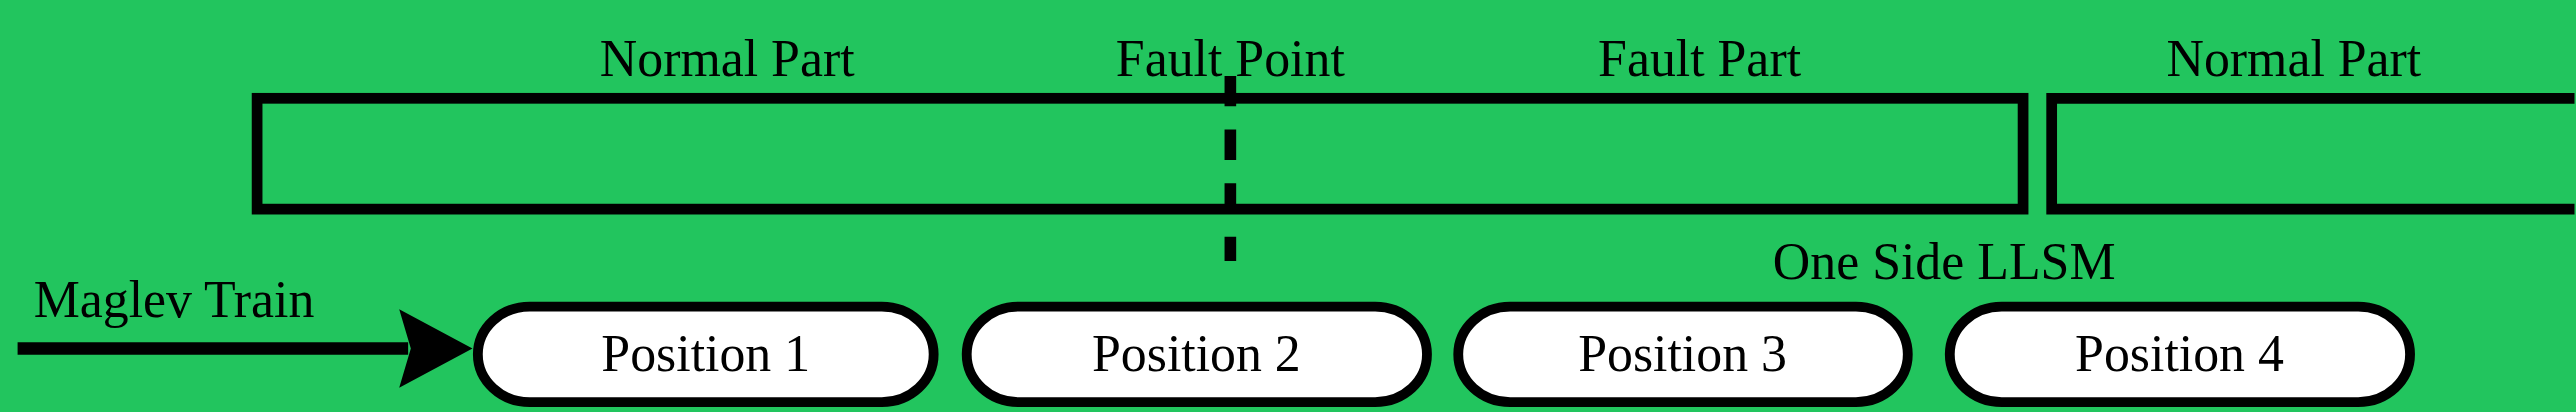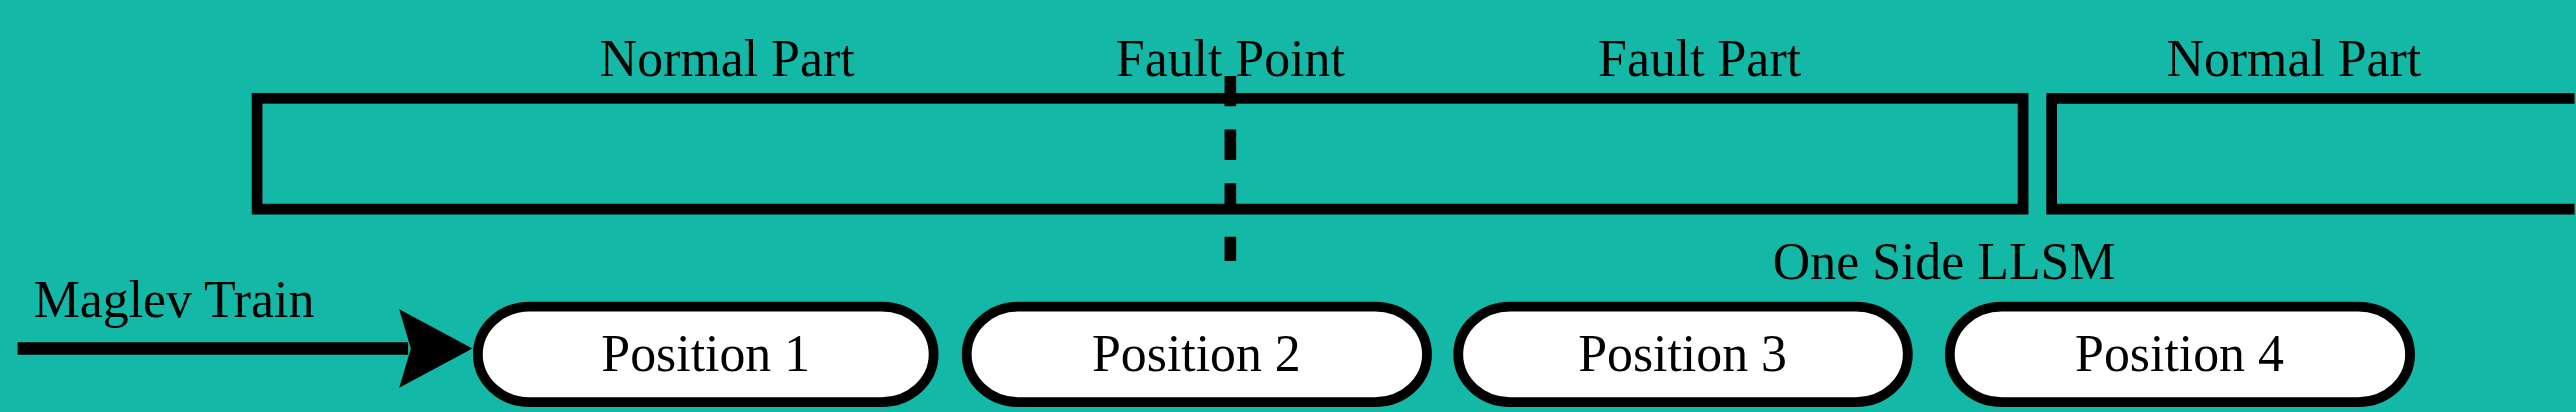--- a/index.html
+++ b/index.html
@@ -5,21 +5,21 @@
 <style>
   html, body {
     margin: 0;
     padding: 0;
     background: #ffffff;
   }
   #stage {
     position: relative;
     width: 2576px;
     height: 412px;
-    background: #14b8a6;
+    background: #22c55e;
     overflow: hidden;
     font-family: "Liberation Serif", "DejaVu Serif", serif;
     color: #000000;
   }
   svg#diagram {
     position: absolute;
     left: 0;
     top: 0;
     width: 2576px;
     height: 412px;

